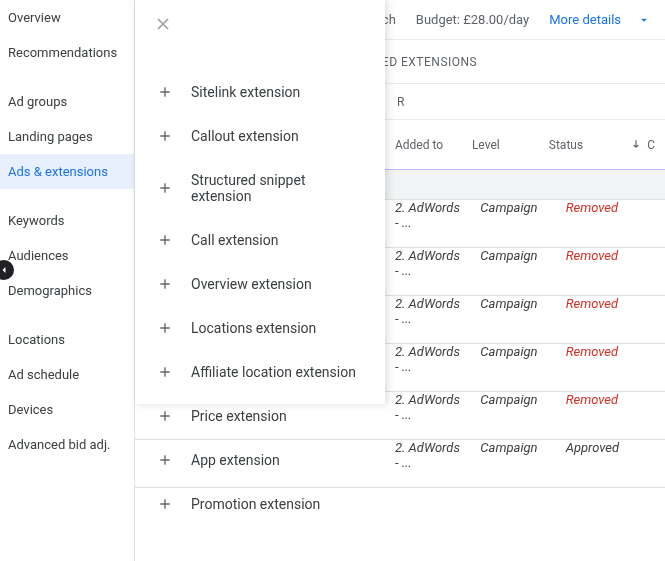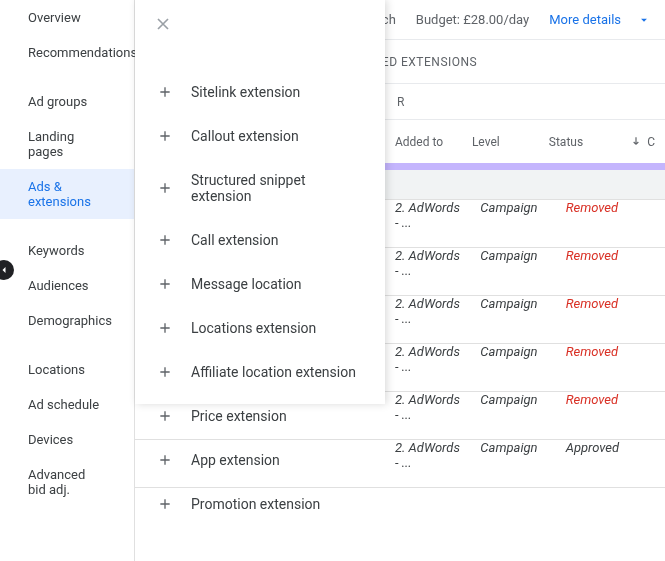--- a/index.html
+++ b/index.html
@@ -1,35 +1,35 @@
 <!DOCTYPE html>
 <html><head>
 <meta charset="utf-8">
 <style>
 * { box-sizing: border-box; margin: 0; padding: 0; }
 body { font-family: Roboto, Arial, sans-serif; font-size: 13px; color: #3c4043; background: #fff; width: 665px; height: 561px; overflow: hidden; position: relative; }
 
 .sidebar { position: absolute; left: 0; top: 0; width: 135px; height: 561px; background: #fff; border-right: 1px solid #e0e0e0; z-index: 1; }
-.sidebar-item { padding: 10px 28px; font-size: 13px; color: #3c4043; cursor: pointer; }
+.sidebar-item { padding: 10px 8px; font-size: 13px; color: #3c4043; cursor: pointer; }
 .sidebar-item.active { background: #e8f0fe; color: #1a73e8; }
 .sidebar-spacer { height: 14px; }
 
 .collapse-badge { position: absolute; left: -6px; top: 260px; width: 20px; height: 20px; background: #202124; border-radius: 50%; display: flex; align-items: center; justify-content: center; z-index: 3; }
 .collapse-badge svg { width: 12px; height: 12px; }
 
 .topbar { position: absolute; left: 135px; top: 0; right: 0; height: 40px; display: flex; align-items: center; justify-content: flex-end; padding: 16px 14px; background: #fff; border-bottom: 1px solid #e8eaed; font-size: 13px; color: #5f6368; gap: 20px; }
 .more-details { color: #1a73e8; display: inline-flex; align-items: center; gap: 16px; cursor: pointer; }
 .more-details svg { width: 14px; height: 14px; }
 
 .tabbar { position: absolute; left: 135px; top: 40px; right: 0; height: 44px; display: flex; align-items: center; justify-content: center; background: #fff; border-bottom: 1px solid #e8eaed; }
 .tab { padding: 0 20px; height: 44px; display: flex; align-items: center; font-size: 12px; letter-spacing: 0.5px; color: #5f6368; position: relative; cursor: pointer; }
 
 .table-area { position: absolute; left: 135px; top: 84px; right: 0; bottom: 0; background: #fff; }
 .filter-row { height: 36px; display: flex; align-items: center; padding: 0 12px; font-size: 12px; letter-spacing: 0.5px; color: #5f6368; border-bottom: 1px solid #e8eaed; }
-.header-row { height: 50px; display: flex; align-items: center; border-bottom: 7px solid #c4b5fd; font-size: 12px; color: #5f6368; }
+.header-row { height: 50px; display: flex; align-items: center; border-bottom: 1px solid #c4b5fd; font-size: 12px; color: #5f6368; }
 .header-gap { height: 30px; background: #f1f3f4; border-bottom: 1px solid #e0e0e0; }
 .th, .td { padding: 0 10px; display: flex; align-items: center; }
 .col-added { width: 86px; }
 .col-level { width: 86px; }
 .col-status { width: 90px; }
 .col-last { flex: 1; display: flex; align-items: center; gap: 4px; }
 .col-last svg { width: 14px; height: 14px; }
 .data-row { height: 48px; display: flex; align-items: flex-start; border-bottom: 1px solid #e0e0e0; font-size: 13px; color: #3c4043; font-style: italic; }
 .status-removed { color: #d93025; }
 .data-offset { width: 250px; flex-shrink: 0; }
@@ -186,21 +186,21 @@
           </svg>
         </span>
         <span>Call extension</span>
       </div>
       <div class="popover-item">
         <span class="plus">
           <svg viewBox="0 0 24 24">
             <path stroke="#5f6368" stroke-width="2" d="M12 5v14M5 12h14"></path>
           </svg>
         </span>
-        <span>Message location</span>
+        <span>Overview extension</span>
       </div>
       <div class="popover-item">
         <span class="plus">
           <svg viewBox="0 0 24 24">
             <path stroke="#5f6368" stroke-width="2" d="M12 5v14M5 12h14"></path>
           </svg>
         </span>
         <span>Locations extension</span>
       </div>
       <div class="popover-item">

